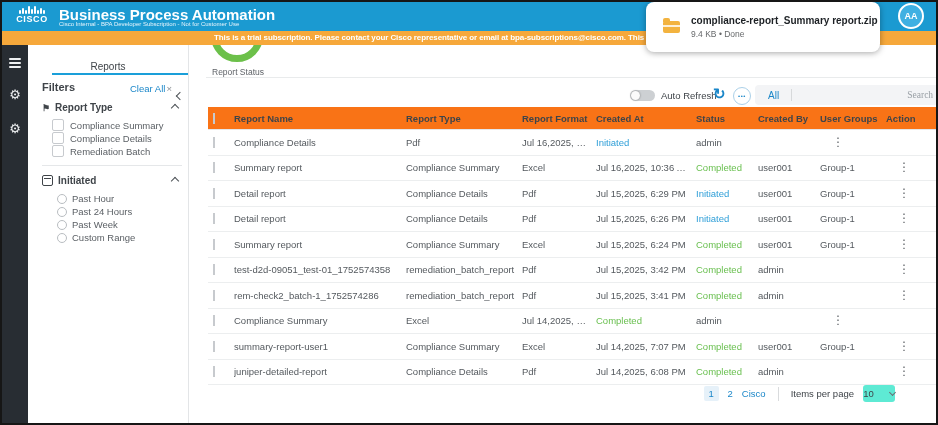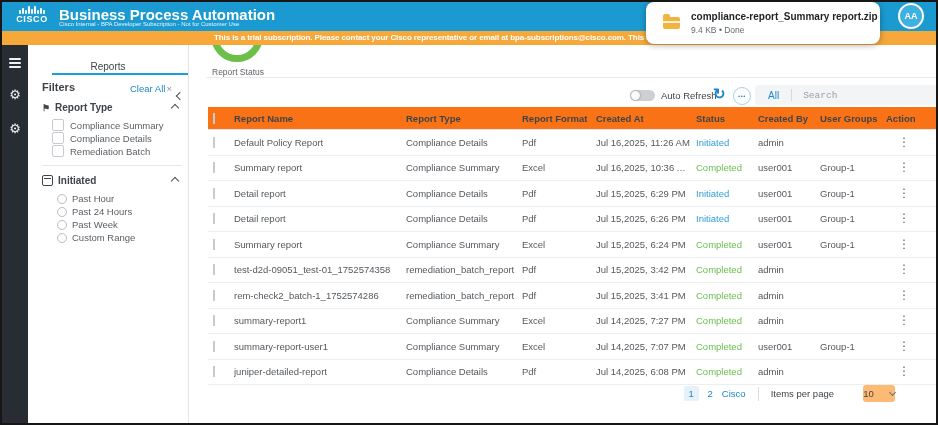--- a/index.html
+++ b/index.html
@@ -22,21 +22,21 @@
      background:#3fb0e2;border:2px solid #fff;box-sizing:border-box;color:#fff;font-size:9px;
      font-weight:bold;display:flex;align-items:center;justify-content:center;z-index:6;}
 
   
   .banner{position:absolute;left:0;top:29px;width:934px;height:14px;background:#f6a83b;z-index:4;
      overflow:hidden;}
   .banner span{position:absolute;left:212px;top:0;line-height:14px;white-space:nowrap;
      color:#fff;font-size:8px;font-weight:bold;letter-spacing:-.1px;}
 
   
-  .toast{position:absolute;left:644px;top:0;width:234px;height:42px;background:#fff;z-index:20;
+  .toast{position:absolute;left:644px;top:0;width:234px;height:50px;background:#fff;z-index:20;
      border-radius:8px;box-shadow:0 1px 6px rgba(0,0,0,.35);display:flex;align-items:center;gap:11px;
      padding-left:17px;box-sizing:border-box;}
   .folder{width:17px;height:12px;background:#f3b33f;border-radius:2px;position:relative;flex:0 0 auto;}
   .folder::before{content:"";position:absolute;left:0;top:-3px;width:7px;height:4px;background:#f3b33f;
      border-radius:2px 2px 0 0;}
   .folder::after{content:"";position:absolute;left:0;top:4px;width:17px;height:1.5px;background:#fff;opacity:.8;}
   .toast-title{font-size:10px;font-weight:600;color:#1d2125;}
   .toast-meta{font-size:8.5px;color:#67696b;margin-top:3px;}
 
   
@@ -86,42 +86,42 @@
      background:#fbfbfb;box-shadow:0 0 2px rgba(0,0,0,.45);}
   .autorefresh-label{position:absolute;left:455px;top:5px;font-size:9.5px;color:#3f4449;}
   .refresh-ic{position:absolute;left:507px;top:0px;font-size:15px;font-weight:bold;color:#1b87c9;}
   .more-ic{position:absolute;left:527px;top:2px;width:16px;height:16px;border:1px solid #abd0e8;border-radius:50%;
      color:#1b87c9;font-size:6px;letter-spacing:.5px;display:flex;align-items:center;justify-content:center;}
   .searchbox{position:absolute;left:549px;top:0;width:192px;height:20px;background:#f3f4f6;border-radius:4px;
      display:flex;align-items:center;}
   .searchbox .all{font-size:10px;color:#1b87c9;padding:0 12px 0 13px;}
   .searchbox .sdiv{width:1px;height:12px;background:#d7d9db;}
   .searchbox input{border:0;outline:0;background:transparent;font-size:9.5px;color:#54595e;
-     padding-left:11px;width:130px;font-family:Liberation Mono, monospace;}
+     padding-left:11px;width:130px;font-family:Liberation Serif, serif;text-align:right;}
   .searchbox input::placeholder{color:#9aa0a6;}
 
   .table{position:absolute;left:2px;top:62px;width:741px;}
   .trow,.thead{display:grid;grid-template-columns:26px 172px 116px 74px 100px 62px 62px 66px 1fr;
      align-items:center;}
   .thead{height:22px;background:#f97316;border-bottom:1px solid #e5e7e9;font-size:9.5px;font-weight:600;color:#3f4449;}
   .trow{height:24.5px;border-bottom:1px solid #eceeef;font-size:9.5px;color:#54595e;background:#fff;}
   .cell{overflow:hidden;white-space:nowrap;text-overflow:ellipsis;padding-right:6px;}
   .cb-cell{padding-left:5px;}
   .kebab{font-size:12px;color:#5f6368;margin-left:12px;line-height:10px;}
   .st-initiated{color:#2f9fd8;}
   .st-completed{color:#68bf4e;}
 
   .pagination{position:absolute;right:58px;top:340px;display:flex;align-items:center;gap:9px;font-size:9.5px;}
   .pg-current{width:15px;height:15px;background:#e6f1f9;border-radius:2px;color:#1b87c9;
      display:flex;align-items:center;justify-content:center;}
   .pg-link{color:#1b87c9;}
   .pg-div{width:1px;height:14px;background:#d9dbdd;margin:0 3px;}
   .pg-label{color:#3f4449;}
-  .pg-select{width:32px;height:17px;background:#fdba74;border-radius:3px;display:flex;align-items:center;
-     justify-content:center;gap:16px;color:#3f4449;margin-left:20px;}
+  .pg-select{width:32px;height:17px;background:#5eead4;border-radius:3px;display:flex;align-items:center;
+     justify-content:center;gap:16px;color:#3f4449;}
   .pg-select .chev{width:4px;height:4px;border-color:#6b7075;margin-top:-2px;}
 </style>
 </head>
 <body>
 
 <div class="app">
 
   <header class="topbar">
     <div class="brand">
       <div class="cisco-bars">
@@ -245,21 +245,20 @@
         <span class="cell">Report Format</span>
         <span class="cell">Created At</span>
         <span class="cell">Status</span>
         <span class="cell">Created By</span>
         <span class="cell">User Groups</span>
         <span class="cell">Action</span>
       </div>
 
       <div class="trow">
         <span class="cell cb-cell"><span class="checkbox"></span></span>
-        <span class="cell">Default Policy Report</span>
         <span class="cell">Compliance Details</span>
         <span class="cell">Pdf</span>
         <span class="cell">Jul 16,2025, 11:26 AM</span>
         <span class="cell st-initiated">Initiated</span>
         <span class="cell">admin</span>
         <span class="cell"></span>
         <span class="cell"><span class="kebab">⋮</span></span>
       </div>
       <div class="trow">
         <span class="cell cb-cell"><span class="checkbox"></span></span>
@@ -322,21 +321,20 @@
         <span class="cell">remediation_batch_report</span>
         <span class="cell">Pdf</span>
         <span class="cell">Jul 15,2025, 3:41 PM</span>
         <span class="cell st-completed">Completed</span>
         <span class="cell">admin</span>
         <span class="cell"></span>
         <span class="cell"><span class="kebab">⋮</span></span>
       </div>
       <div class="trow">
         <span class="cell cb-cell"><span class="checkbox"></span></span>
-        <span class="cell">summary-report1</span>
         <span class="cell">Compliance Summary</span>
         <span class="cell">Excel</span>
         <span class="cell">Jul 14,2025, 7:27 PM</span>
         <span class="cell st-completed">Completed</span>
         <span class="cell">admin</span>
         <span class="cell"></span>
         <span class="cell"><span class="kebab">⋮</span></span>
       </div>
       <div class="trow">
         <span class="cell cb-cell"><span class="checkbox"></span></span>

